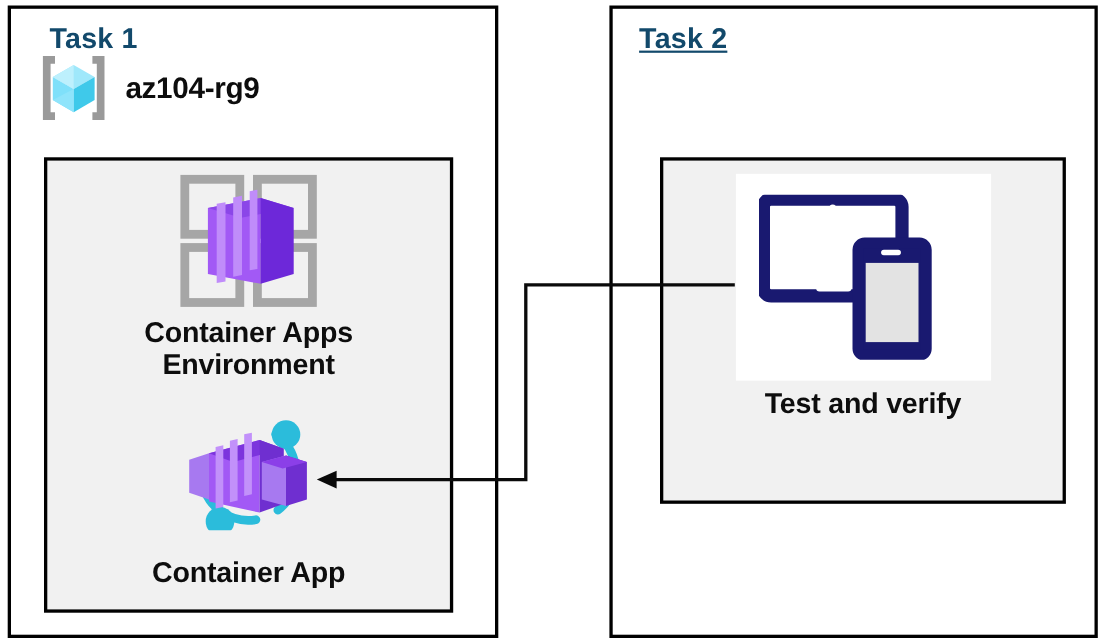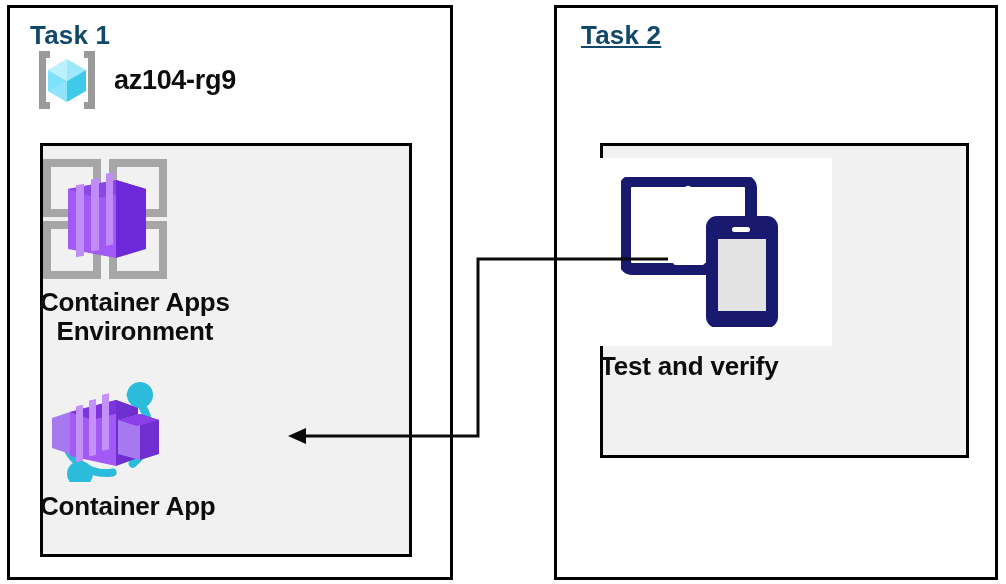--- a/index.html
+++ b/index.html
@@ -29,21 +29,21 @@
   #task2-panel { left: 554px; top: 5px; width: 444px; height: 575px; }
 
   .task-title {
     position: absolute;
     font-size: 26px;
     font-weight: bold;
     color: #12496b;
     letter-spacing: 0.2px;
     white-space: nowrap;
   }
-  #task1-title { left: 30px;  top: 20px; }
+  #task1-title { left: 45px;  top: 20px; }
   #task2-title { left: 581px; top: 20px; text-decoration: underline; }
 
   
   #rg-row {
     position: absolute;
     left: 34px;
     top: 49px;
     display: flex;
     align-items: center;
     gap: 14px;
@@ -65,38 +65,38 @@
     box-sizing: border-box;
   }
   #cae-box  { left: 40px;  top: 143px; width: 372px; height: 414px; }
   #test-box { left: 600px; top: 143px; width: 369px; height: 315px; }
 
   
   .node {
     position: absolute;
     display: flex;
     flex-direction: column;
-    align-items: flex-start;
+    align-items: center;
   }
   .node-label {
     font-size: 26px;
     font-weight: bold;
     color: #0d0d0d;
     text-align: center;
     line-height: 1.12;
     white-space: pre-line;
     letter-spacing: -0.2px;
   }
 
   #cae-node  { left: 40px;  top: 158px; width: 372px; }
   #cae-node .node-label { margin-top: 8px; }
   #cae-icon  { width: 130px; height: 122px; display: block; }
 
   #capp-node { left: 40px; top: 378px; width: 372px; }
-  #capp-node .node-label { margin-top: 10px; }
+  #capp-node .node-label { margin-top: 24px; }
   #capp-icon { width: 132px; height: 104px; display: block; }
 
   #test-node { left: 600px; top: 158px; width: 369px; }
   #test-node .node-label { margin-top: 6px; }
   #test-icon-plate {
     width: 232px;
     height: 188px;
     background: #ffffff;
     display: flex;
     align-items: center;

